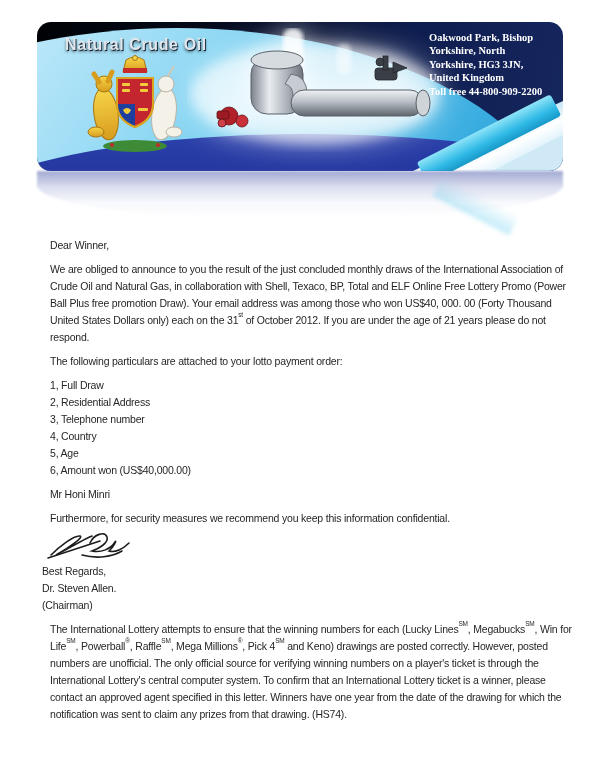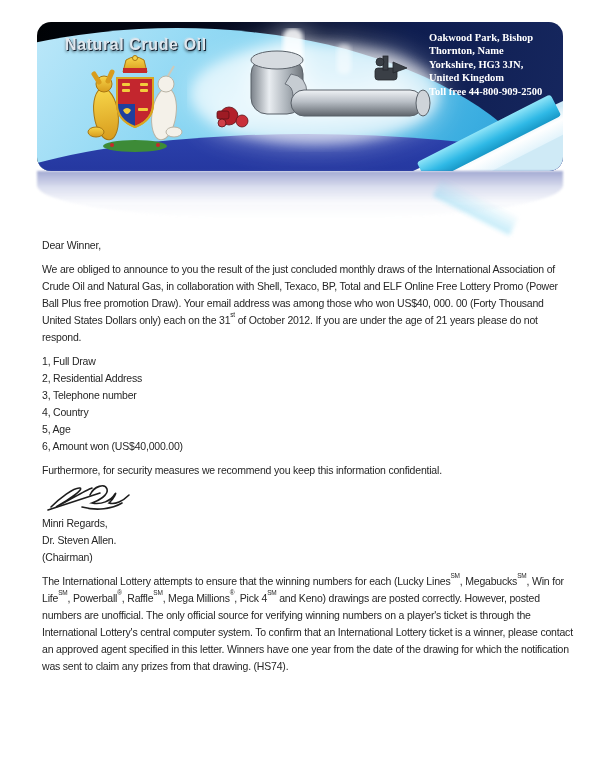--- a/index.html
+++ b/index.html
@@ -32,21 +32,21 @@
   .reflection{position:absolute;left:37px;top:171px;width:526px;height:58px;pointer-events:none;}
   .refl-blue{position:absolute;left:0;top:0;width:100%;height:48px;filter:blur(1.2px);
           border-radius:0 0 45% 45%/0 0 34px 34px;
           background:linear-gradient(180deg,rgba(88,102,175,0.55) 0%,rgba(130,142,200,0.28) 35%,rgba(198,206,233,0.13) 65%,rgba(255,255,255,0) 100%);}
   .refl-cyan{position:absolute;width:22px;height:86px;left:428px;top:-8px;transform:rotate(117deg);filter:blur(2px);
           background:linear-gradient(90deg,rgba(125,212,242,0) ,rgba(125,212,242,0.45));}
 
   
   .letter{position:absolute;left:42px;top:237px;width:531px;font-size:10.5px;line-height:17px;
           letter-spacing:-0.2px;}
-  .para{margin:0 0 7px 0;}
+  .para{margin:0 0 7px 8px;}
   .line{white-space:pre-wrap;}
   sup{font-size:0.62em;vertical-align:top;line-height:1;}
   .email-link{color:#4a56c5;text-decoration:underline;cursor:pointer;}
   .signature{display:block;margin:3px 0 1px 2px;}
   .closing{margin:0 0 7px 0;}
 </style>
 </head>
 <body>
 
 <div class="page">
@@ -152,66 +152,68 @@
           <path d="M41,58 q4,-4 8,0 q-4,8 -8,0 z"></path>
           <rect x="56" y="56" width="10" height="3" rx="1"></rect>
         </g>
       </svg>
     </div>
 
     <div class="brand">Natural Crude Oil</div>
 
     <div class="address">
         <div class="line">Oakwood Park, Bishop</div>
-        <div class="line">Thornton, Name</div>
+        <div class="line">Yorkshire, North</div>
         <div class="line">Yorkshire, HG3 3JN,</div>
         <div class="line">United Kingdom</div>
-        <div class="line">Toll free 44-800-909-2500</div>
+        <div class="line">Toll free 44-800-909-2200</div>
       </div>
   </div>
 
   <div class="reflection">
     <div class="refl-blue"></div>
     <div class="refl-cyan"></div>
   </div>
 
   <div class="letter">
 
     <p class="para">Dear Winner,</p>
 
     <p class="para"><span>We are obliged to announce to you the result of the just concluded monthly draws of the International Association of Crude Oil and Natural Gas, in collaboration with Shell, Texaco, BP, Total and ELF Online Free Lottery Promo (Power Ball Plus free promotion Draw). Your email address was among those who won US$40, 000. 00 (Forty Thousand United States Dollars only) each on the 31</span><sup>st</sup><span> of October 2012. If you are under the age of 21 years please do not respond.</span></p>
 
     <div class="para">
+      <div class="line">The following particulars are attached to your lotto payment order:</div>
     </div>
 
     <div class="para">
       <div>
           <div class="line">1, Full Draw</div>
           <div class="line">2, Residential Address</div>
           <div class="line">3, Telephone number</div>
           <div class="line">4, Country</div>
           <div class="line">5, Age</div>
           <div class="line">6, Amount won (US$40,000.00)</div>
         </div>
     </div>
 
     <div class="para">
+        <div class="line">Mr Honi Minri</div>
       </div>
 
     <p class="para" style="margin-bottom:2px">Furthermore, for security measures we recommend you keep this information confidential.</p>
 
     <svg class="signature" width="92" height="32" viewBox="0 0 92 32" fill="none" stroke="#1d1d1d" stroke-width="1.6" stroke-linecap="round">
       <path d="M7,25 C15,17 30,5 36,6 C40,7 25,18 12,25 C24,19 42,8 48,6"></path>
       <path d="M4,28 L56,11"></path>
       <path d="M46,13 C50,4 61,1 63,7 C65,13 54,19 48,21 C57,23 67,19 71,12 C73,9 70,17 65,21 C71,23 79,19 85,13"></path>
       <path d="M38,25 C53,29 68,27 78,21"></path>
     </svg>
 
     <div class="closing">
-        <div class="line">Minri Regards,</div>
+        <div class="line">Best Regards,</div>
         <div class="line">Dr. Steven Allen.</div>
         <div class="line">(Chairman)</div>
       </div>
 
     <p class="para"><span>The International Lottery attempts to ensure that the winning numbers for each (Lucky Lines</span><sup>SM</sup><span>, Megabucks</span><sup>SM</sup><span>, Win for Life</span><sup>SM</sup><span>, Powerball</span><sup>®</sup><span>, Raffle</span><sup>SM</sup><span>, Mega Millions</span><sup>®</sup><span>, Pick 4</span><sup>SM</sup><span> and Keno) drawings are posted correctly. However, posted numbers are unofficial. The only official source for verifying winning numbers on a player's ticket is through the International Lottery's central computer system. To confirm that an International Lottery ticket is a winner, please contact an approved agent specified in this letter. Winners have one year from the date of the drawing for which the notification was sent to claim any prizes from that drawing. (HS74).</span></p>
 
   </div>
 </div>
 
 </body></html>

